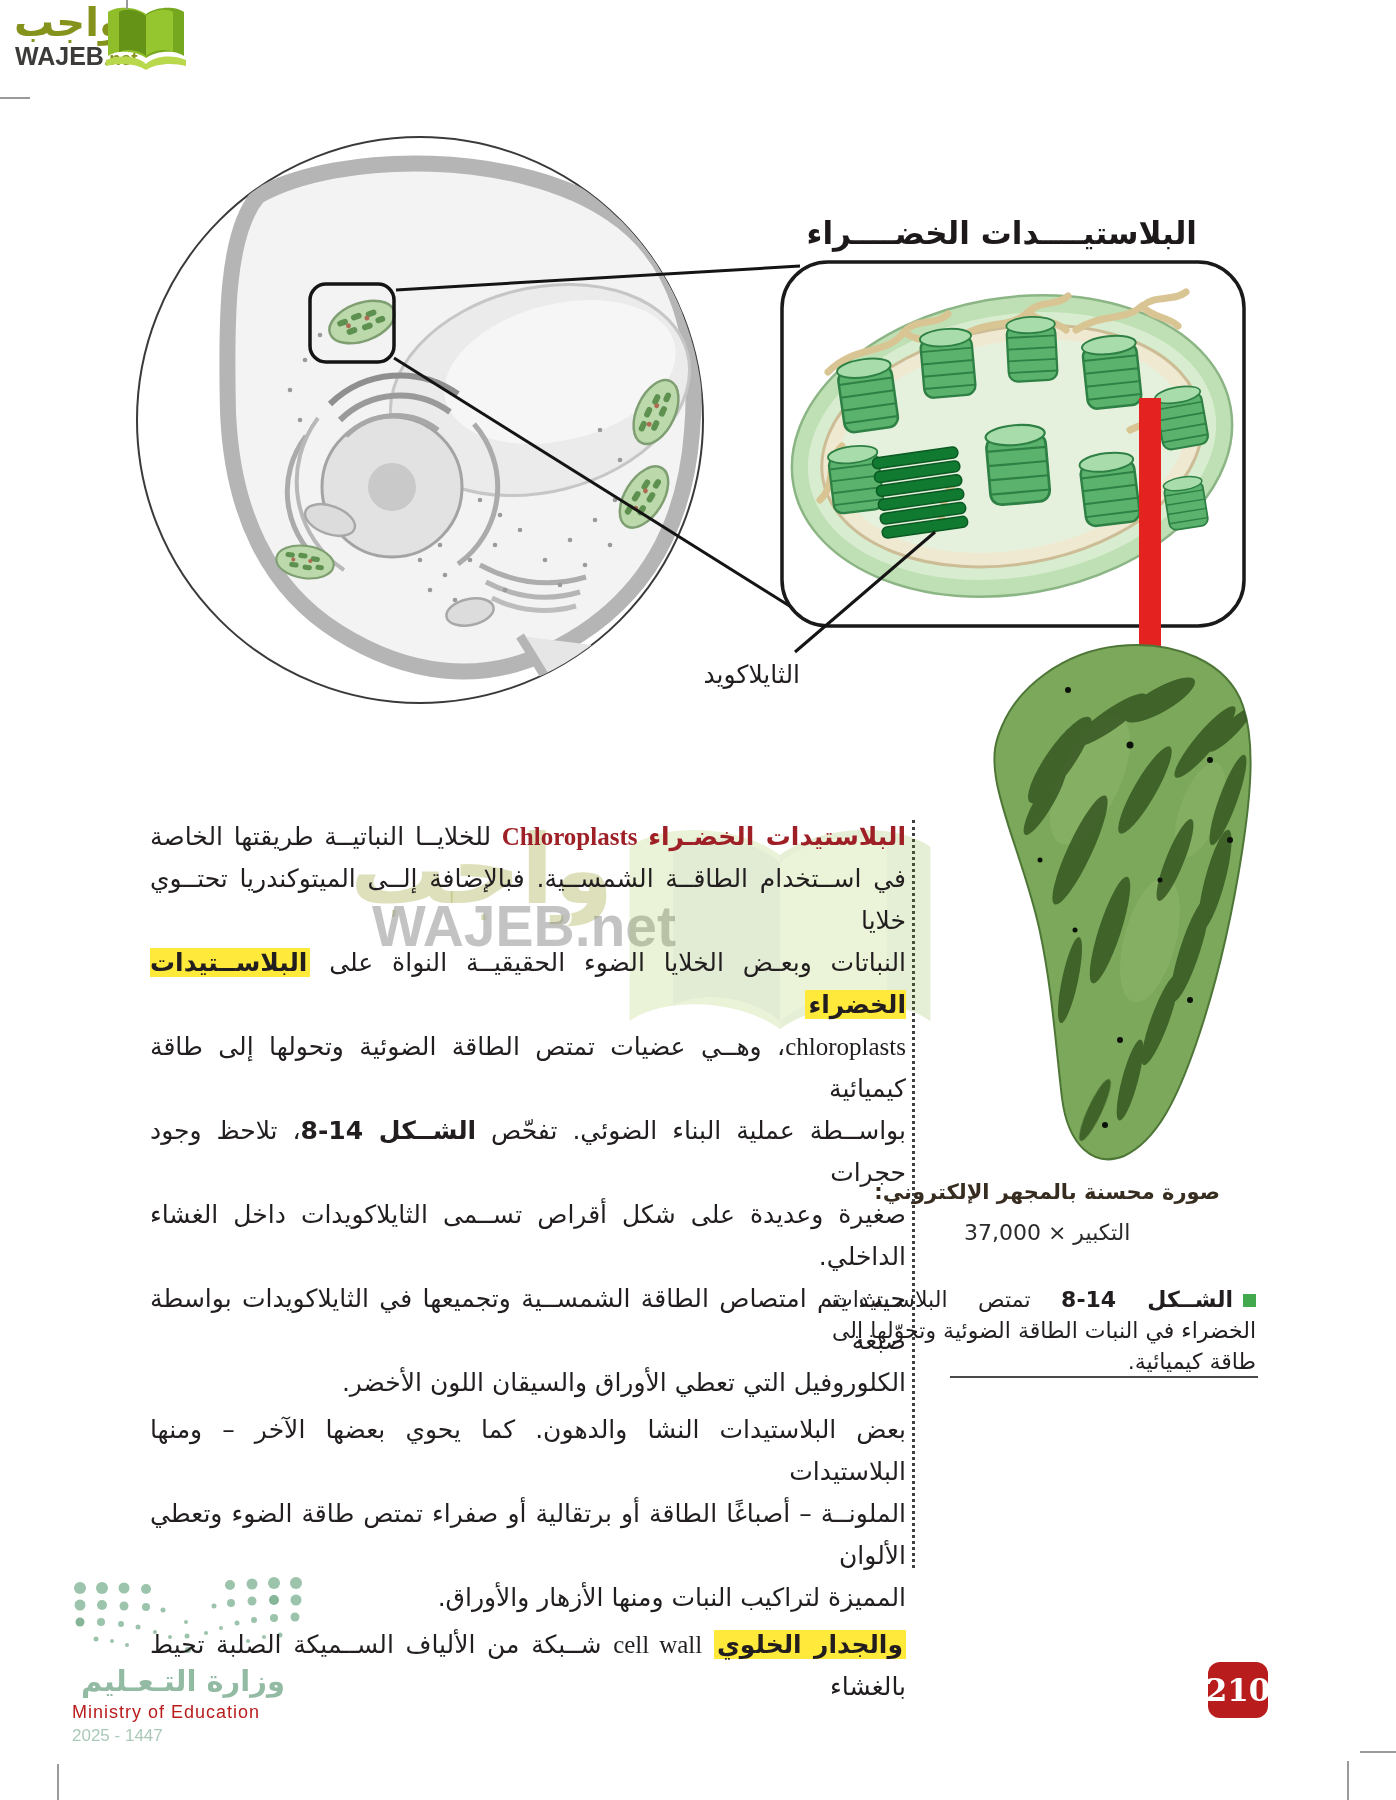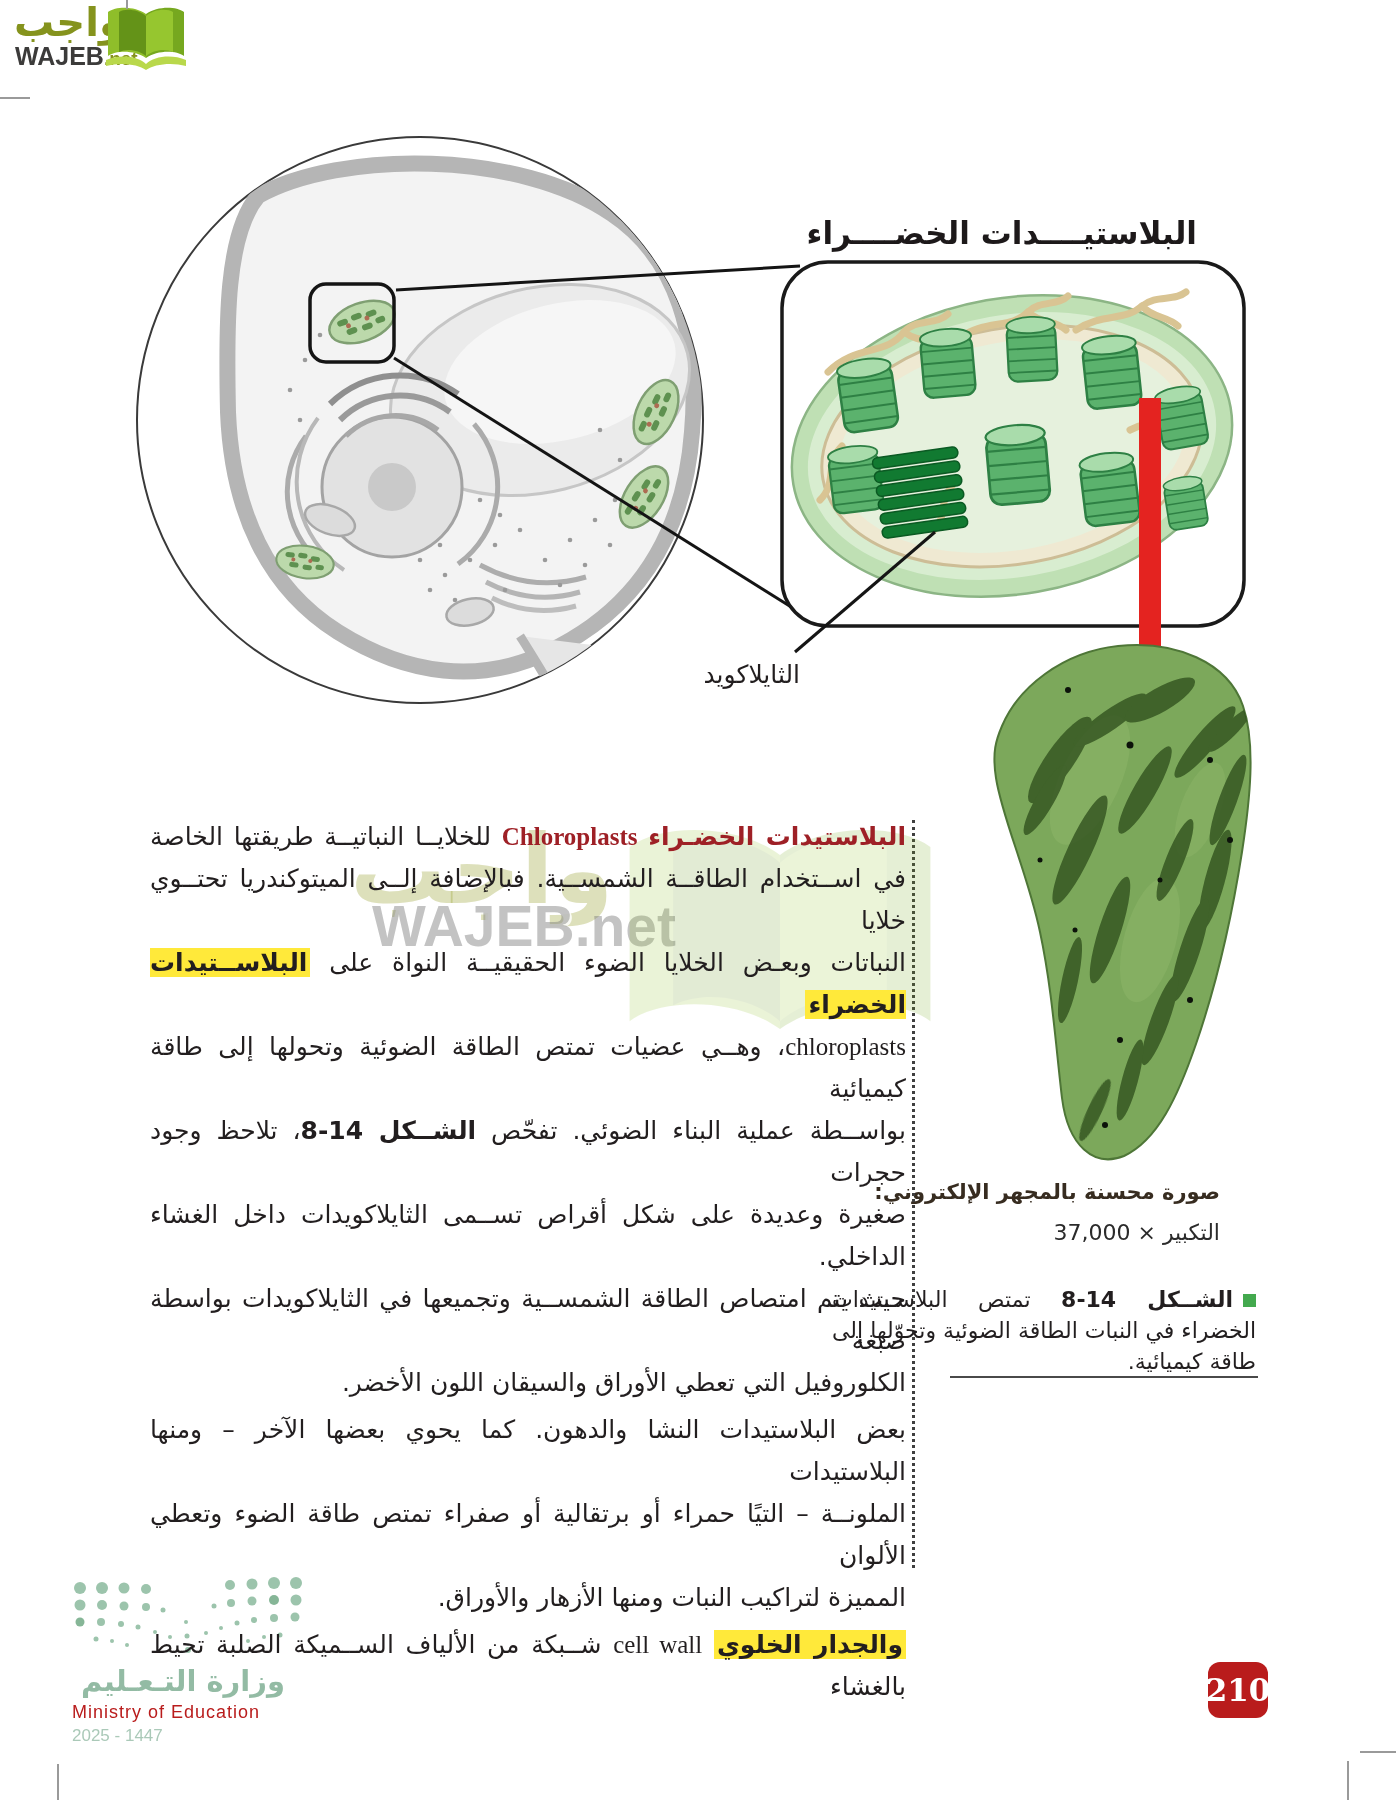--- a/index.html
+++ b/index.html
@@ -11,21 +11,21 @@
   
   .logo-ar{left:14px;top:2px;font-size:40px;font-weight:bold;color:#85931d;line-height:1;}
   .logo-en{left:15px;top:44px;font-size:25px;font-weight:bold;color:#3c3b3a;line-height:1;font-family:"Liberation Sans",sans-serif;}
   .logo-en .tld{font-size:19px;color:#85931d;}
   
   .crop{background:#9a9a9a;}
   
   .page-title{right:199px;top:186px;font-size:31px;font-weight:bold;direction:rtl;color:#1d191a;margin-top:29px;}
   
   .thy-label{right:596px;top:660px;font-size:25px;direction:rtl;color:#221e1f;}
-  .em-cap{right:176px;top:1180px;direction:rtl;text-align:right;color:#372c20;}
+  .em-cap{right:176px;top:1180px;direction:rtl;text-align:center;color:#372c20;}
   .em-cap .l1{font-size:21px;font-weight:bold;}
   .em-cap .l2{font-size:22px;margin-top:16px;color:#2b2b2b;}
   .fig-cap{left:832px;top:1284px;width:424px;direction:rtl;font-size:22px;line-height:31px;text-align:justify;color:#221e1f;z-index:2;}
   .fig-cap .bullet{display:inline-block;width:13px;height:13px;background:#43a94e;margin-inline-end:10px;}
   .fig-cap .cap-label{font-weight:bold;}
   .cap-rule{left:950px;top:1376px;width:308px;height:2px;background:#4a4a4a;}
   
   .bodytext{left:150px;top:816px;width:756px;direction:rtl;font-size:25px;z-index:2;}
   .tline{line-height:42px;text-align:justify;text-align-last:justify;}
   .tline.end{text-align-last:right;}
@@ -325,21 +325,21 @@
   <div class="tline"><span class="red">البلاستيدات الخضـراء</span> <span class="enb">Chloroplasts</span> <span>للخلايــا النباتيــة طريقتها الخاصة</span></div>
   <div class="tline">في اســتخدام الطاقــة الشمســية. فبالإضافة إلــى الميتوكندريا تحتــوي خلايا</div>
   <div class="tline"><span>النباتات وبعـض الخلايا الضوء الحقيقيــة النواة على</span> <span class="hl">البلاســتيدات الخضراء</span></div>
   <div class="tline"><span class="en">chloroplasts</span><span>، وهــي عضيات تمتص الطاقة الضوئية وتحولها إلى طاقة كيميائية</span></div>
   <div class="tline"><span>بواســطة عملية البناء الضوئي. تفحّص</span> <span class="b">الشــكل 14-8</span><span>، تلاحظ وجود حجرات</span></div>
   <div class="tline">صغيرة وعديدة على شكل أقراص تســمى الثايلاكويدات داخل الغشاء الداخلي.</div>
   <div class="tline">حيث يتم امتصاص الطاقة الشمســية وتجميعها في الثايلاكويدات بواسطة صبغة</div>
   <div class="tline end">الكلوروفيل التي تعطي الأوراق والسيقان اللون الأخضر.</div>
   <div class="pgap"></div>
   <div class="tline">بعض البلاستيدات النشا والدهون. كما يحوي بعضها الآخر – ومنها البلاستيدات</div>
-  <div class="tline">الملونــة – التيًا حمراء أو برتقالية أو صفراء تمتص طاقة الضوء وتعطي الألوان</div>
+  <div class="tline">الملونــة – أصباغًا الطاقة أو برتقالية أو صفراء تمتص طاقة الضوء وتعطي الألوان</div>
   <div class="tline end">المميزة لتراكيب النبات ومنها الأزهار والأوراق.</div>
   <div class="pgap"></div>
   <div class="tline"><span class="hl">والجدار الخلوي</span> <span class="en">cell wall</span> <span>شــبكة من الألياف الســميكة الصلبة تحيط بالغشاء</span></div>
 
 </div>
 
 <div class="abs ministry">
   <div style="height:86px;"></div>
   <div class="m-ar">وزارة التـعـليم</div>
   <div class="m-en">Ministry of Education</div>

